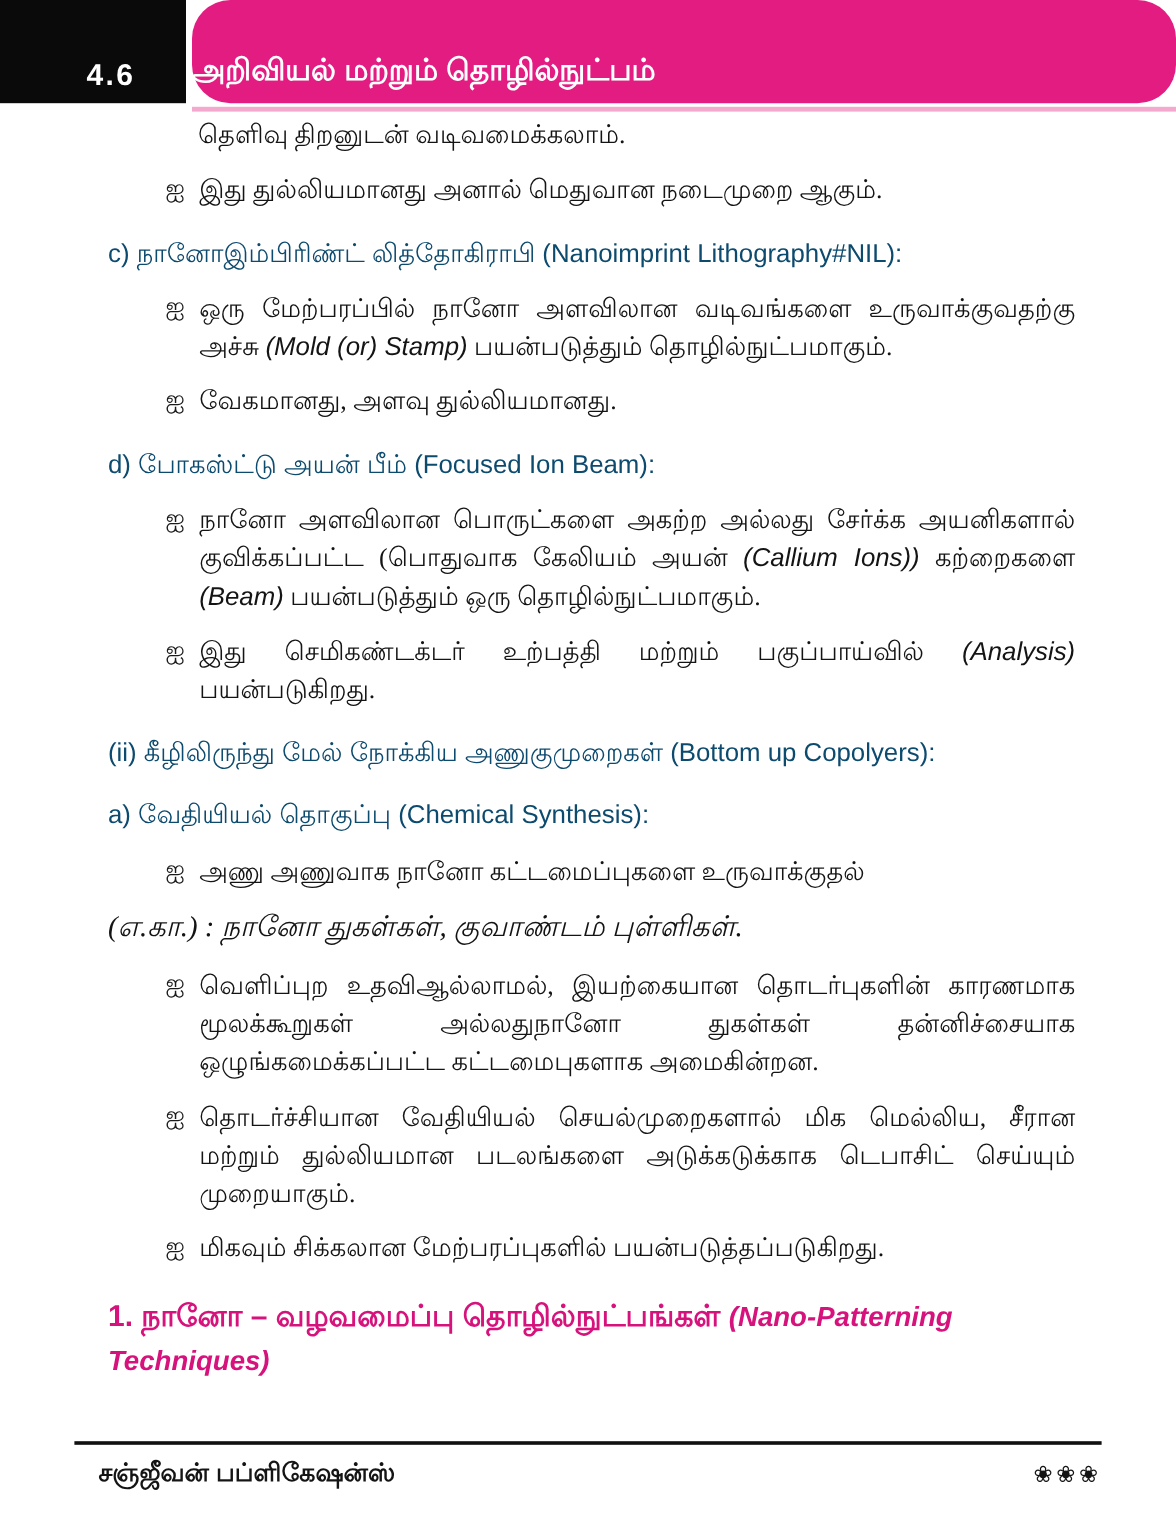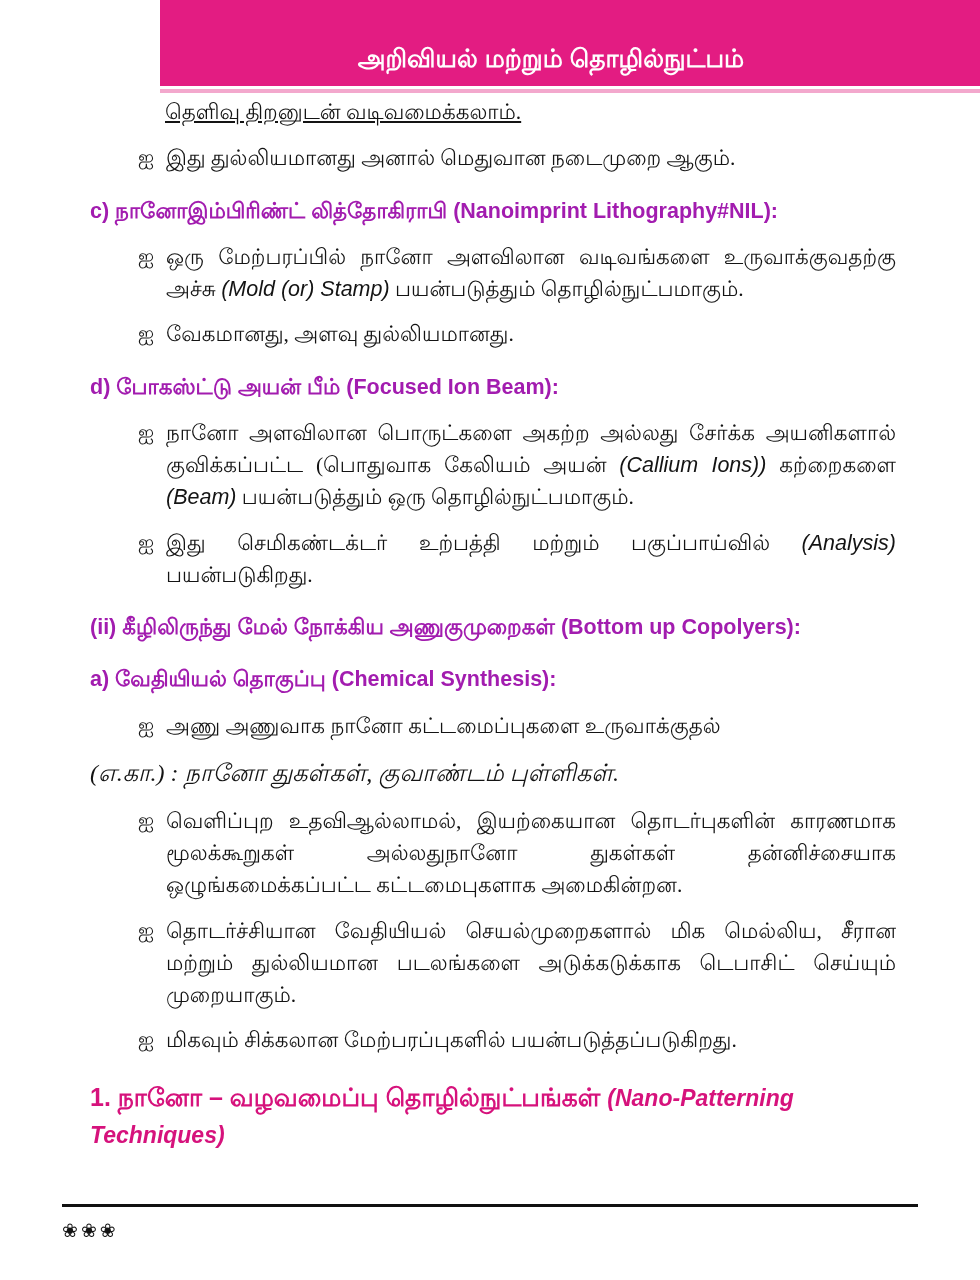--- a/index.html
+++ b/index.html
@@ -22,49 +22,49 @@
     display:flex; align-items:flex-end; justify-content:center;
     padding-bottom:8px; padding-left:30px;
     font-family:"Liberation Sans", sans-serif;
     font-weight:bold; font-size:25px; letter-spacing:2px;
   }
   .title-bar {
     position:absolute; top:0; left:160px; right:0;
     height:86px;
     background:var(--bar-pink,#e31c82);
     color:#ffffff;
-    display:flex; align-items:flex-end; justify-content:center;
+    display:flex; align-items:flex-end; justify-content:flex-start;
     padding:0 38px 10px 0;
     font-family:"Liberation Sans", sans-serif;
-    font-weight:bold; font-size:25px;
+    font-weight:bold; font-size:25px;border-radius:32px;
   }
   .title-bar-underline {
     position:absolute; top:89px; left:160px; right:0;
     height:4px; background:var(--bar-pink-light,#f3a8cd);
   }
   
   .content {
     position:absolute; top:96px; left:90px; right:84px;
     font-size:21.5px; line-height:1.5;
   }
   .block { margin-bottom:12px; }
-  .para { margin-left:75px; margin-bottom:14px;text-decoration:underline; }
+  .para { margin-left:75px; margin-bottom:14px; }
   .bullet {
     display:flex; margin-left:48px; margin-bottom:13px;
   }
   .bullet-glyph {
     flex:0 0 28px; font-size:20px; line-height:1.55;
     color:#1a1a1a; user-select:none;
   }
   .bullet .parts { flex:1; text-align:justify; }
   .heading {
     font-family:"Liberation Sans", sans-serif;
-    font-weight:bold; font-size:21.5px;
+    font-weight:normal; font-size:21.5px;
     margin-top:20px; margin-bottom:14px;
-    color:#a21caf;
+    color:#0c4a6e;
   }
   .example {
     font-style:italic; margin-bottom:14px; margin-top:4px;
     font-size:24px;
   }
   .section {
     font-family:"Liberation Sans", sans-serif;
     font-weight:bold; font-size:25px;
     color:var(--section-pink,#d6127c);
     margin-top:22px; margin-bottom:16px;
@@ -90,20 +90,23 @@
   .footer-author { padding-right:6px; }
   .footer-author .prefix { font-family:"Liberation Sans", sans-serif; }
   .footer-author .name { font-weight:bold; }
 </style>
 </head>
 <body>
 
 <div class="page" style="--bar-pink: #e31c82; --bar-pink-light: #f3a8cd; --section-pink: #d6127c; --black: #0a0a0a;">
 
   <div class="header">
+    <div class="page-num-box">
+      <span>4.6</span>
+    </div>
     <div class="title-bar">
       <span>அறிவியல் மற்றும் தொழில்நுட்பம்</span>
     </div>
     <div class="title-bar-underline"></div>
   </div>
 
   <div class="content">
       <div class="block para"><span class="parts"><span>தெளிவு திறனுடன் வடிவமைக்கலாம்.</span></span></div>
       <div class="block bullet">
         <span class="bullet-glyph">ஐ</span>
@@ -143,16 +146,17 @@
         <span class="parts"><span>தொடர்ச்சியான வேதியியல் செயல்முறைகளால் மிக மெல்லிய, சீரான மற்றும் துல்லியமான படலங்களை அடுக்கடுக்காக டெபாசிட் செய்யும் முறையாகும்.</span></span>
       </div>
       <div class="block bullet">
         <span class="bullet-glyph">ஐ</span>
         <span class="parts"><span>மிகவும் சிக்கலான மேற்பரப்புகளில் பயன்படுத்தப்படுகிறது.</span></span>
       </div>
       <div class="block section"><span class="parts"><span>1. நானோ – வழவமைப்பு தொழில்நுட்பங்கள் </span><span class="en-italic">(Nano-Patterning Techniques)</span></span></div>
     </div>
 
   <div class="footer">
+    <span class="footer-publisher">சஞ்ஜீவன் பப்ளிகேஷன்ஸ்</span>
     <span class="footer-ornament">❀❀❀</span>
   </div>
 
 </div>
 
 </body></html>

